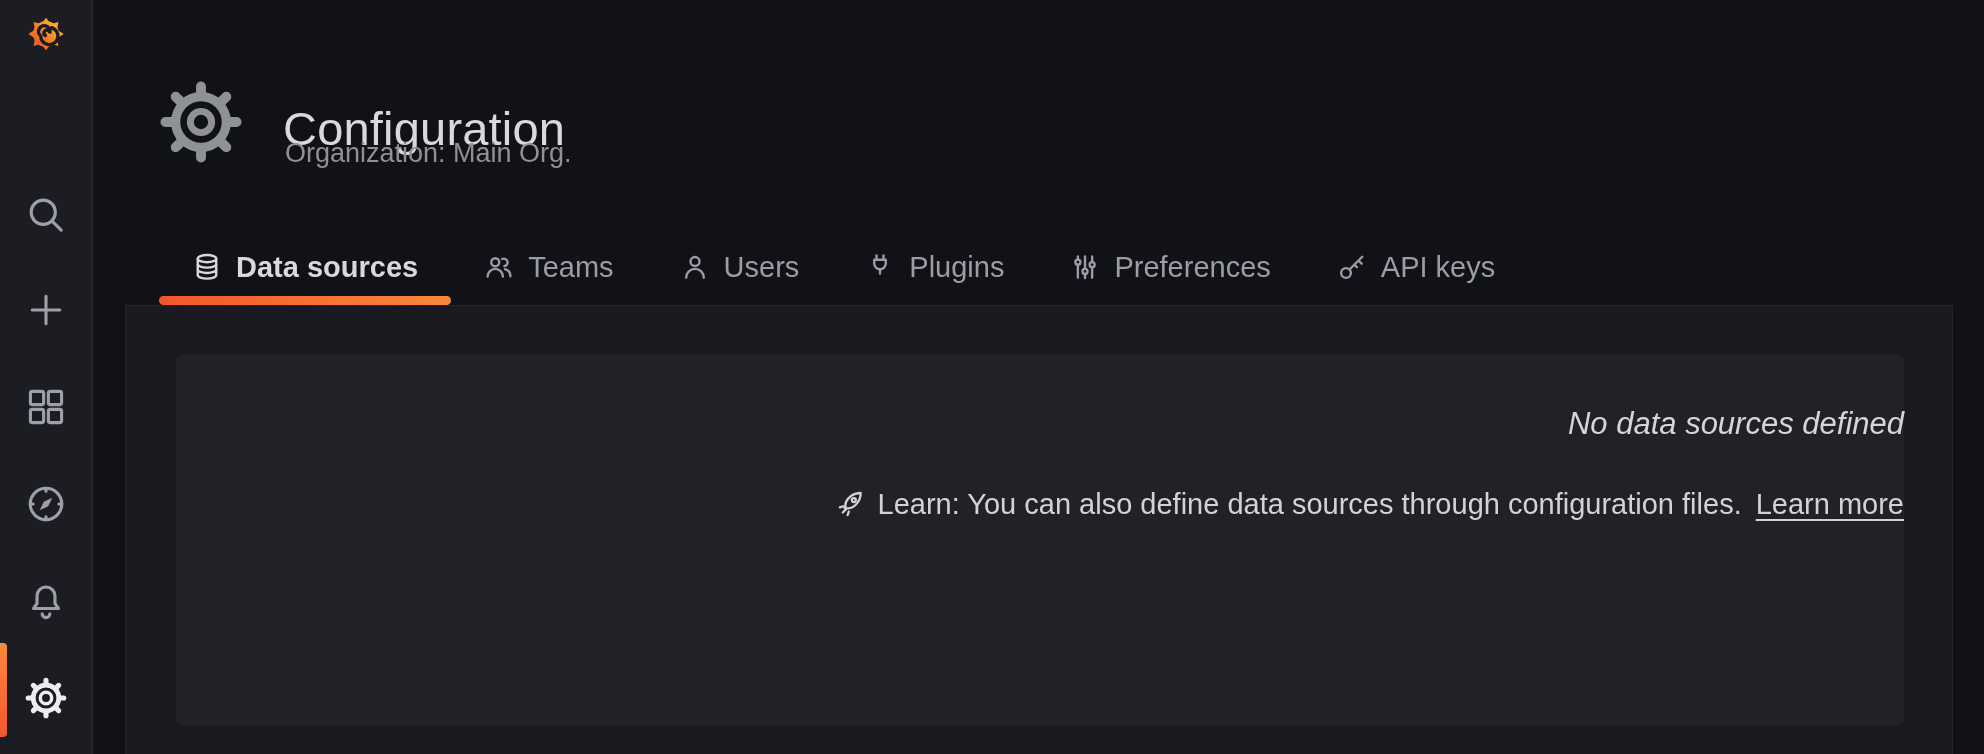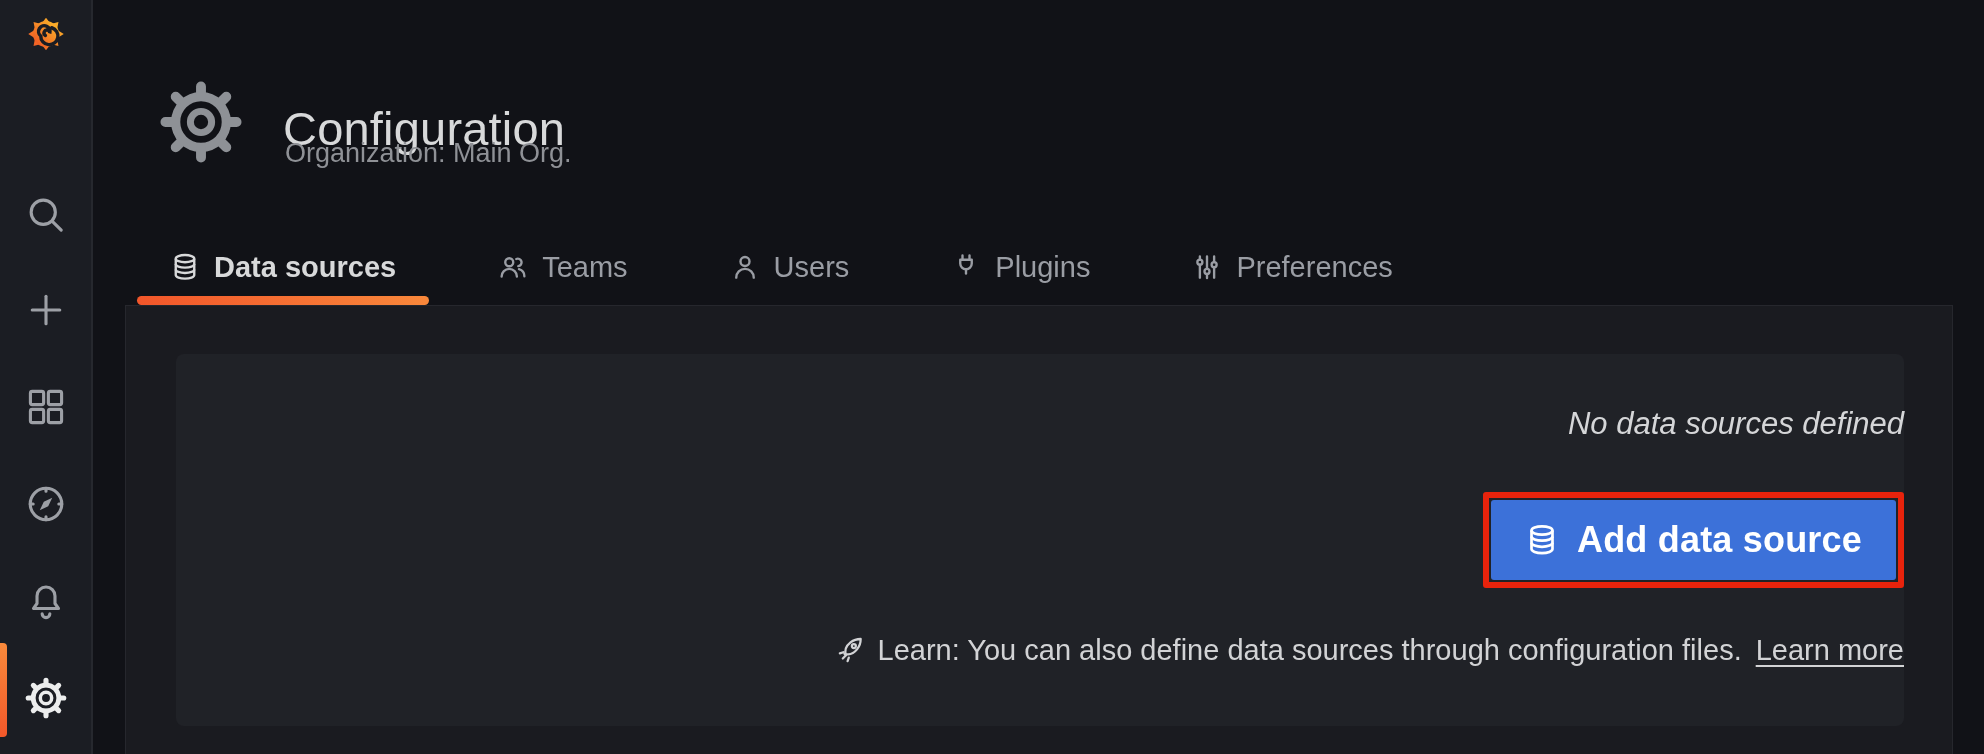--- a/index.html
+++ b/index.html
@@ -37,22 +37,22 @@
     position:absolute;left:190px;top:58px;
     font-size:47px;font-weight:500;color:#d8d9da;letter-spacing:.2px;
   }
   .page-subtitle{
     position:absolute;left:192px;top:126px;
     font-size:27px;font-weight:400;color:#8f9196;
   }
 
   
   .tabbar{
-    position:absolute;left:137px;top:238px;height:58px;
-    display:flex;align-items:flex-end;z-index:4;gap:36px;
+    position:absolute;left:159px;top:238px;height:58px;
+    display:flex;align-items:flex-end;z-index:4;
   }
   .tab{
     position:relative;height:58px;padding:0 33px;
     display:flex;align-items:center;gap:14px;
     font-size:29px;color:#9a9da4;font-weight:500;cursor:pointer;white-space:nowrap;
   }
   .tab .tab-icon{color:inherit;}
   .tab.active{color:#d8d9da;font-weight:700;}
   .tab.active::after{
     content:"";position:absolute;left:0;right:0;bottom:-9px;height:9px;
@@ -236,39 +236,35 @@
           <circle cx="6.3" cy="8.1" r="2"></circle>
         <path d="M12 3.5v9.9M12 17.5v3.3"></path>
           <circle cx="12" cy="15.5" r="2"></circle>
         <path d="M17.7 3.5v4.6M17.7 12.2v8.3"></path>
           <circle cx="17.7" cy="10.1" r="2"></circle>
       </svg>
     </span>
     <span>Preferences</span>
   </div>
 
+  <div class="tab">
+    <span class="tab-icon">
+      <svg width="30" height="30" viewBox="0 0 24 24" fill="none" stroke="currentColor" stroke-width="1.9" stroke-linecap="round">
+        <circle cx="7.2" cy="16.8" r="3.9"></circle>
+        <path d="M10 14L20.2 3.8M17.2 6.8l2.6 2.6M13.9 10.1l2.1 2.1"></path>
+      </svg>
+    </span>
+    <span>API keys</span>
+  </div>
 </div>
 
 <main class="content-container">
   <section class="empty-panel">
     <div class="empty-message">No data sources defined</div>
 
-    <div class="annotation-box">
-      <button class="add-btn">
-        <span>
-          <svg width="34" height="34" viewBox="0 0 24 24" fill="none" stroke="currentColor" stroke-width="1.9">
-            <ellipse cx="12" cy="5.3" rx="7.4" ry="2.9"></ellipse>
-            <path d="M4.6 5.3v4.3c0 1.6 3.3 2.9 7.4 2.9s7.4-1.3 7.4-2.9V5.3"></path>
-            <path d="M4.6 9.6v4.3c0 1.6 3.3 2.9 7.4 2.9s7.4-1.3 7.4-2.9V9.6"></path>
-            <path d="M4.6 13.9v4.5c0 1.6 3.3 2.9 7.4 2.9s7.4-1.3 7.4-2.9v-4.5"></path>
-          </svg>
-        </span>
-        <span>Add data source</span>
-      </button>
-    </div>
 
     <div class="protip">
       <span class="rocket">
         <svg width="32" height="32" viewBox="0 0 24 24" fill="none" stroke="currentColor" stroke-width="1.7" stroke-linecap="round" stroke-linejoin="round">
           <path d="M9 15.2c-1.1-3.2.1-7 3.4-9.6C14.8 3.7 17.4 3 20 3c0 2.6-.7 5.2-2.6 7.6-2.6 3.3-6.4 4.5-9.6 3.4z"></path>
           <circle cx="14.9" cy="8.3" r="1.5"></circle>
           <path d="M8.6 15.6l-2 2M7 12.9l-2.6.9M11.1 17l-.9 2.6"></path>
         </svg>
       </span>
       <span>Learn: You can also define data sources through configuration files.</span>

